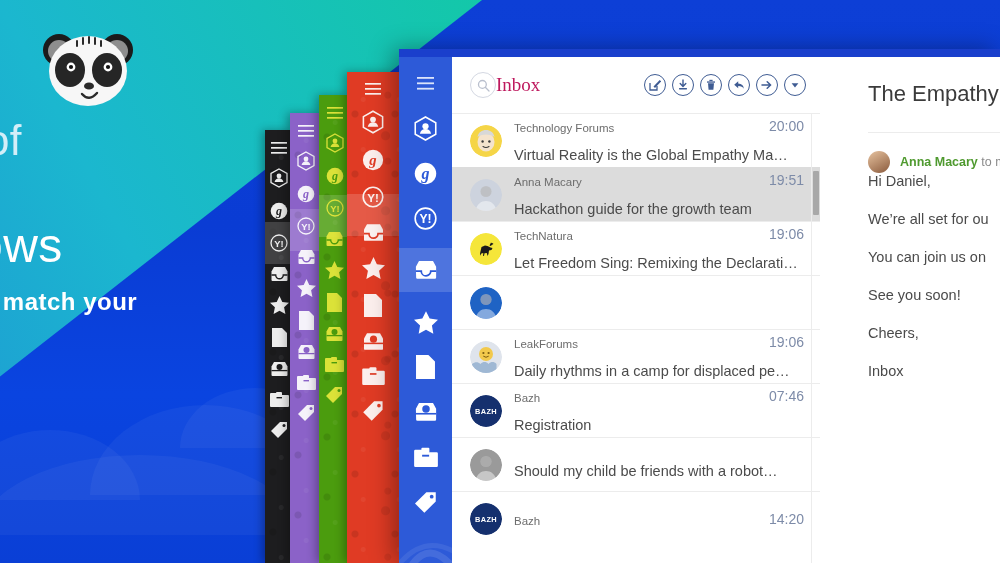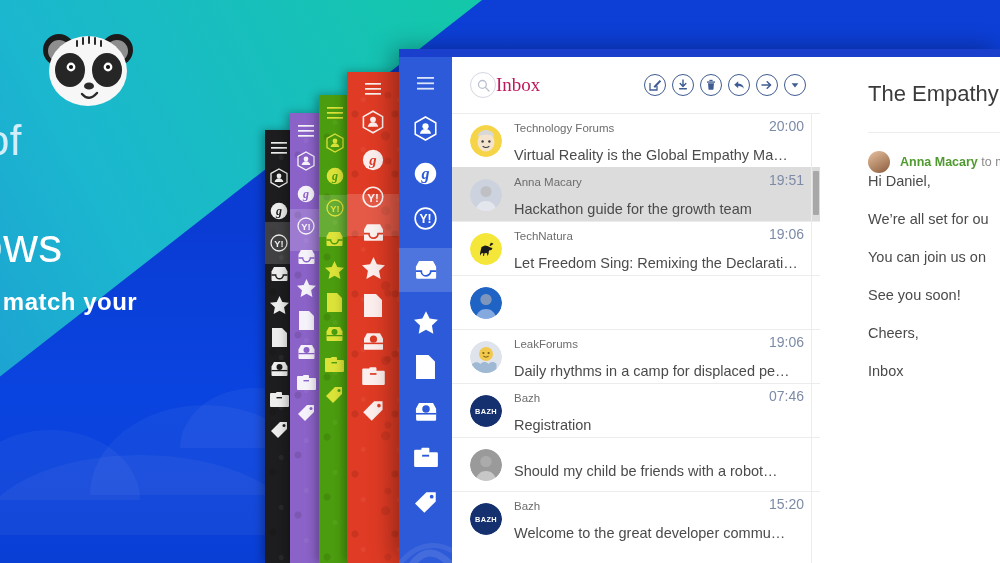--- a/index.html
+++ b/index.html
@@ -642,23 +642,22 @@
           <div class="msg">
             <div class="avatar">
               <svg viewBox="0 0 32 32" width="32" height="32">
                 <circle cx="16" cy="16" r="16" fill="#15306e"></circle>
                 <text x="16" y="18.6" text-anchor="middle" font-size="7.4" font-weight="700" fill="#fff" font-family="Liberation Sans, sans-serif" letter-spacing="0.4">BAZH</text>
               </svg>
             </div>
             <div class="msg-body">
               <div class="msg-top">
                 <span class="msg-from">Bazh</span>
-                <span class="msg-time">15:20</span>
+                <span class="msg-time">14:20</span>
               </div>
-              <div class="msg-subj">Welcome to the great developer commu…</div>
             </div>
           </div>
         </div>
       <div id="list-divider"></div>
       <div id="scrollbar">
         <div id="scroll-thumb"></div>
       </div>
     </div>
 
     <div id="reader">

